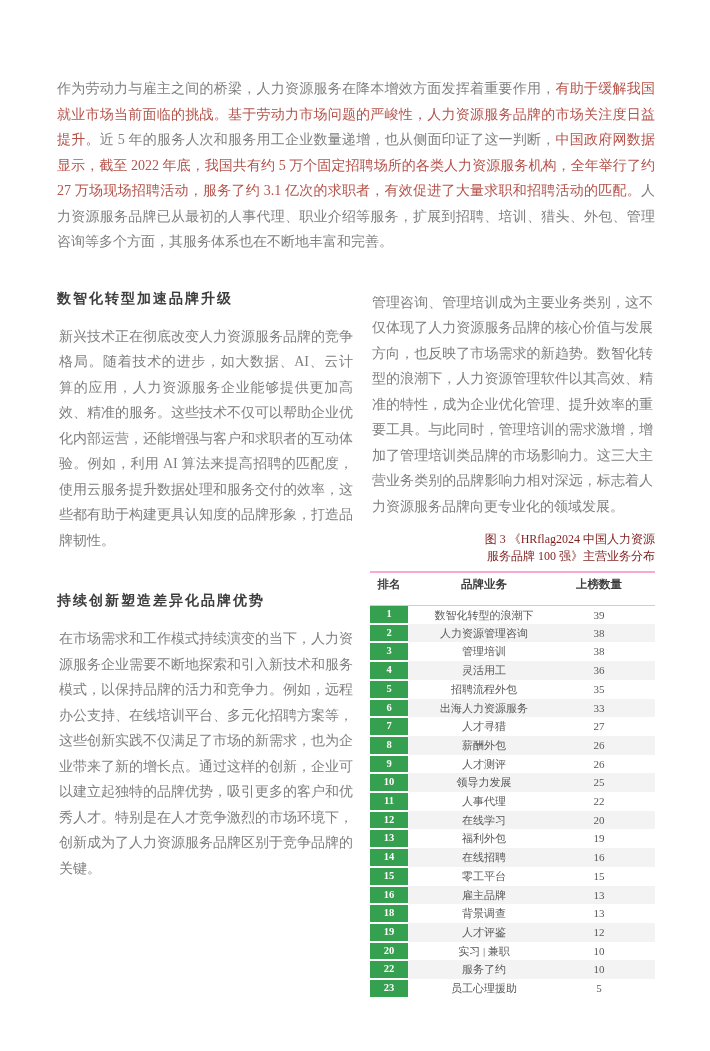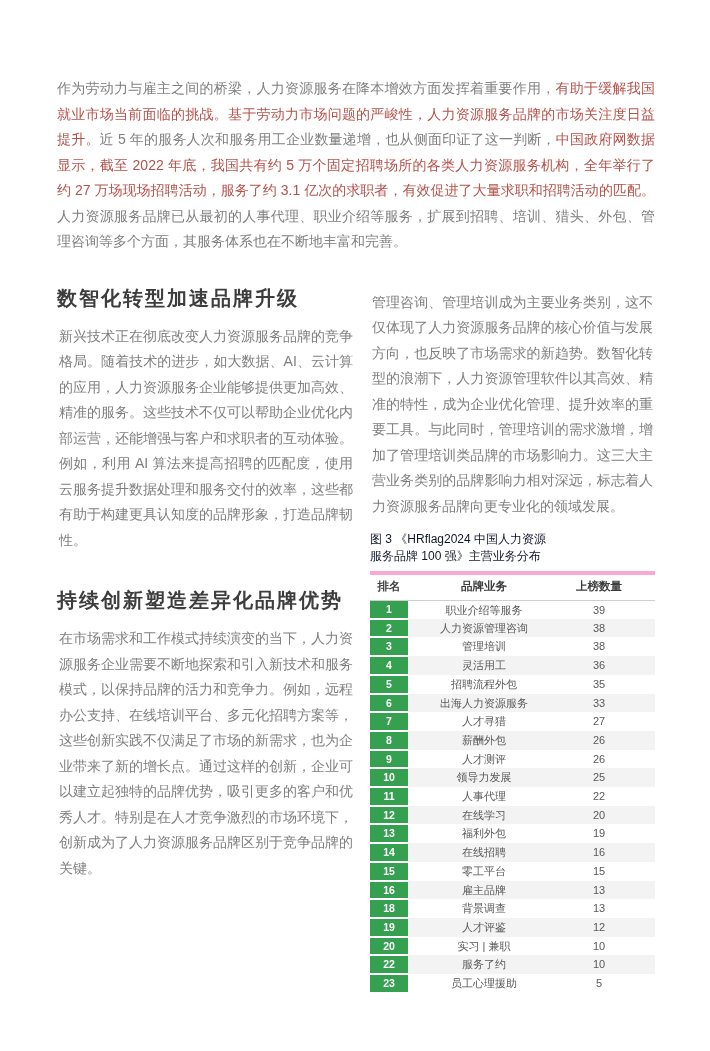--- a/index.html
+++ b/index.html
@@ -9,45 +9,45 @@
     --heading-gray:#3d3d3d;
     --stripe:#f3f3f3;
   }
   *{box-sizing:border-box;}
   html,body{margin:0;padding:0;}
   body{
     width:710px;height:1051px;background:#ffffff;overflow:hidden;
     font-family:"Liberation Sans","DejaVu Sans",sans-serif;
     color:var(--body-gray);
   }
-  .page{position:relative;width:710px;height:815px;padding:76px 55px 0 57px;}
+  .page{position:relative;width:710px;height:815px;padding:76px 55px 0 57px;font-family:Liberation Serif, serif;}
   .intro{margin:0;font-size:14px;line-height:25.5px;text-align:justify;}
   .intro .red{color:var(--red);}
   .columns{display:flex;margin-top:33px;}
   .col-left{width:298px;margin-right:15px;}
   .col-right{width:285px;}
   .col-left h2{
-    margin:0 0 15px;font-size:20px;line-height:21px;font-weight:700;
+    margin:0 0 15px;font-size:14px;line-height:21px;font-weight:700;
     color:var(--heading-gray);letter-spacing:2px;
   }
   .col-left h2:not(:first-child){margin-top:37px;}
   .body-text{margin:2px;font-size:14px;line-height:25.5px;text-align:justify;}
   .caption{
-    margin:12px 0 6px;font-size:12px;line-height:17px;color:#0f172a;text-align:left;
+    margin:12px 0 6px;font-size:12px;line-height:17px;color:#7f1d1d;text-align:right;
   }
   table.rank-table{
     width:100%;border-collapse:collapse;table-layout:fixed;font-size:11px;
   }
   table.rank-table col.c-rank{width:38px;}
   table.rank-table col.c-biz{width:152px;}
   table.rank-table col.c-count{width:78px;}
   table.rank-table col.c-spacer{width:17px;}
   table.rank-table thead th{
-    border-top:4px solid #f9a8d4;border-bottom:1px solid #cfcfcf;
-    padding:4px 0 6px;font-size:11.5px;font-weight:700;color:var(--heading-gray);
+    border-top:2px solid #f9a8d4;border-bottom:1px solid #cfcfcf;
+    padding:4px 0 13px;font-size:11.5px;font-weight:700;color:var(--heading-gray);
     text-align:center;
   }
   table.rank-table tbody td{
     height:16.7px;padding:0;text-align:center;color:#595959;line-height:16.7px;
   }
   table.rank-table tbody td.rank-cell{
     background:var(--green);color:#ffffff;font-weight:700;font-size:10.5px;
     border-bottom:2px solid #ffffff;
   }
   table.rank-table tbody tr:nth-child(even) td.data-cell{background:var(--stripe);}
@@ -87,21 +87,21 @@
           <tr>
             <th>排名</th>
             <th>品牌业务</th>
             <th>上榜数量</th>
             <th></th>
           </tr>
         </thead>
         <tbody id="table-body">
             <tr>
               <td class="rank-cell">1</td>
-              <td class="data-cell">职业介绍等服务</td>
+              <td class="data-cell">数智化转型的浪潮下</td>
               <td class="data-cell">39</td>
               <td class="data-cell"></td>
             </tr>
             <tr>
               <td class="rank-cell">2</td>
               <td class="data-cell">人力资源管理咨询</td>
               <td class="data-cell">38</td>
               <td class="data-cell"></td>
             </tr>
             <tr>

